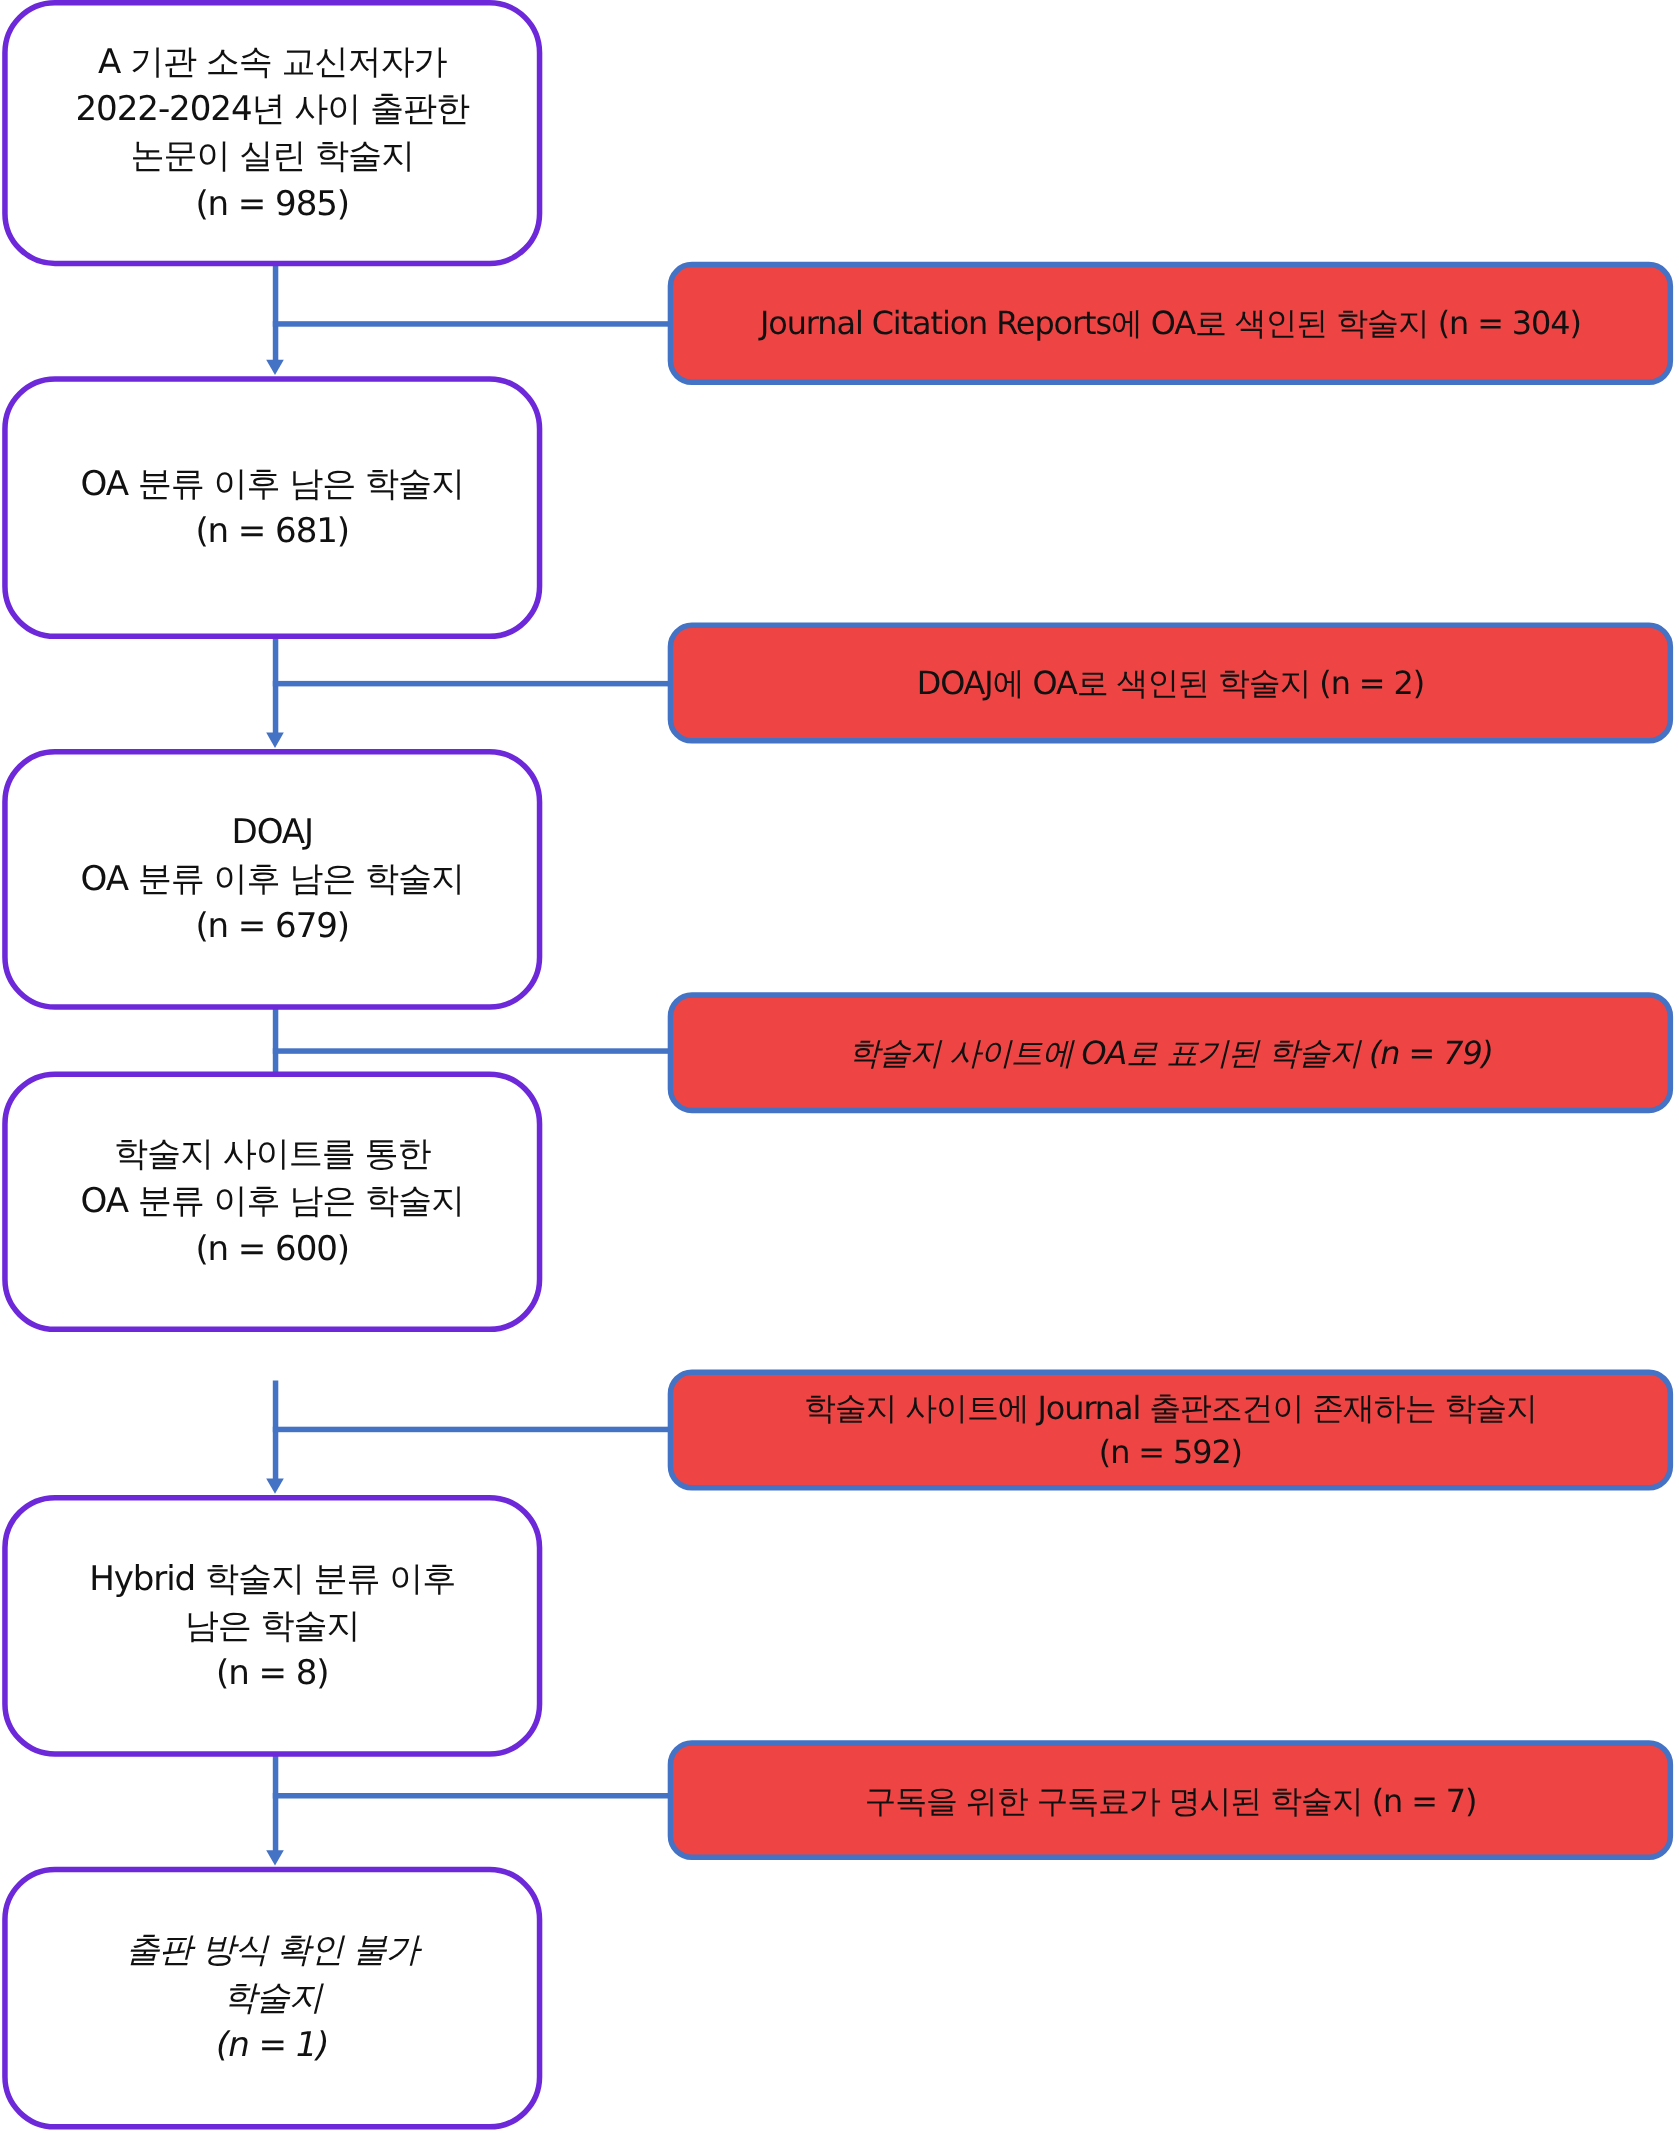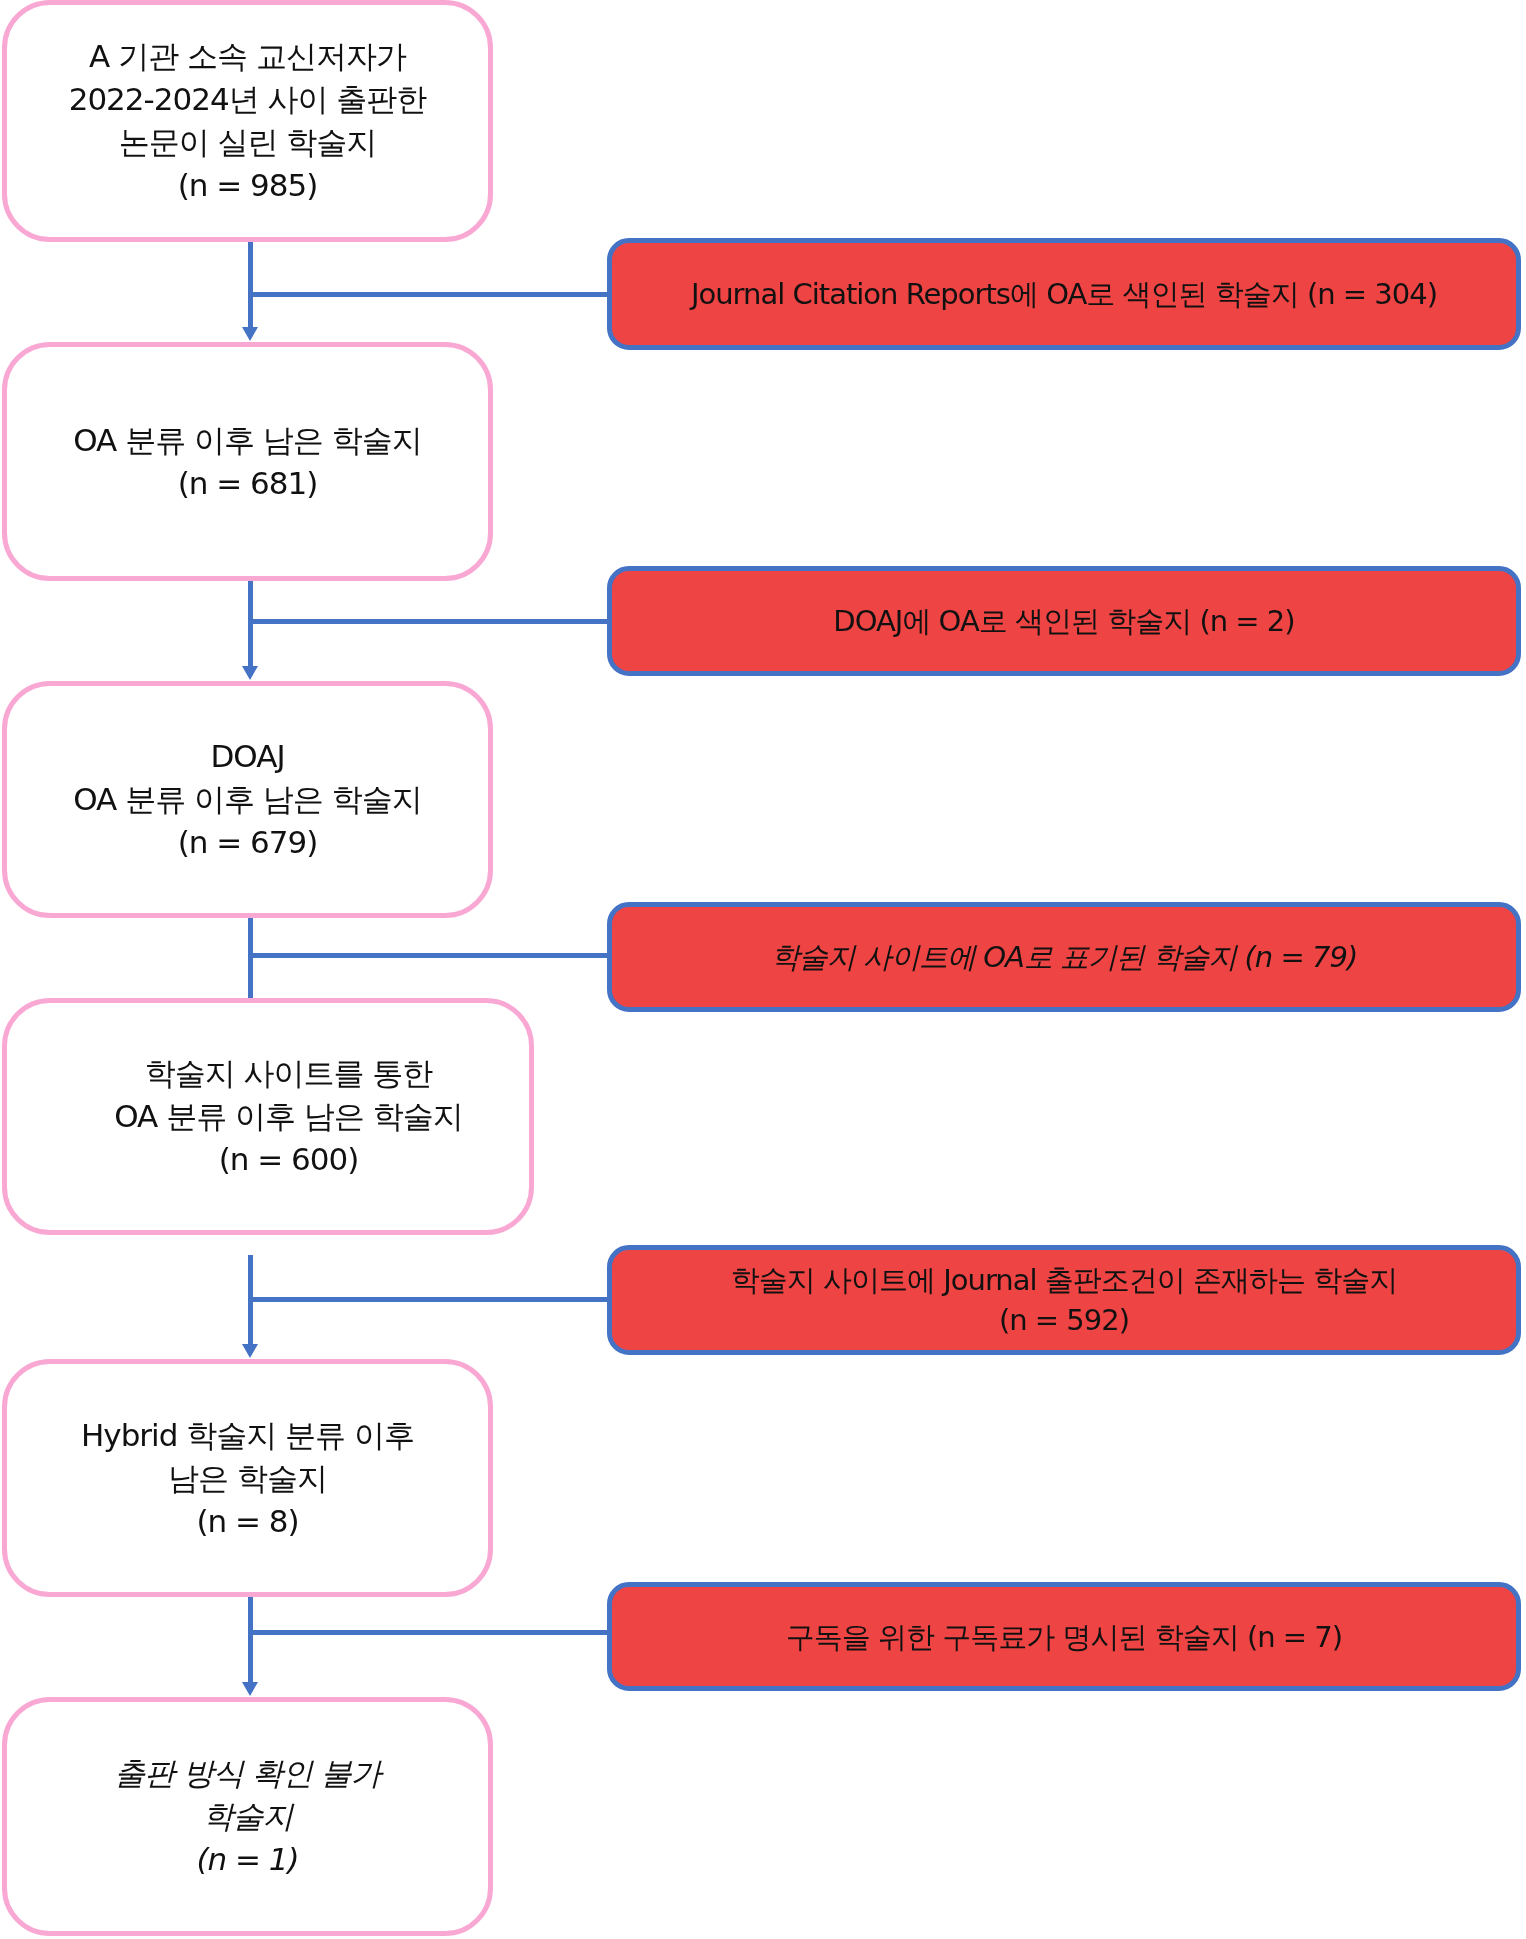--- a/index.html
+++ b/index.html
@@ -1,18 +1,18 @@
 <!DOCTYPE html>
 <html><head>
 <meta charset="utf-8">
 <style>
   html, body { margin:0; padding:0; background:#ffffff; }
   body { width:1526px; height:1939px; position:relative; overflow:hidden;
          font-family:"DejaVu Sans","Liberation Sans",sans-serif; color:#111; }
-  .main-box { position:absolute; left:2px; width:481px; border:5px solid #f9a8d4;
+  .main-box { position:absolute; left:2px; width:481px; border:5px solid #6d28d9;
               border-radius:48px; background:#fff; display:flex; flex-direction:column;
               align-items:center; justify-content:center; text-align:center;
               font-size:31px; line-height:43px; letter-spacing:-1px; }
   .side-box { position:absolute; left:607px; width:904px; border:5px solid #4472C4;
               border-radius:22px; background:#ef4444; display:flex; flex-direction:column;
               align-items:center; justify-content:center; text-align:center;
               font-size:29px; line-height:40px; letter-spacing:-1px; }
   .vline { position:absolute; left:248px; width:5px; background:#4472C4; }
   .hline { position:absolute; left:248px; width:362px; height:5px; background:#4472C4; }
   .arrow { position:absolute; left:242px; width:0; height:0;
@@ -54,21 +54,21 @@
   <span class="line">OA 분류 이후 남은 학술지</span>
   <span class="line">(n = 681)</span>
 </div>
 
 <div class="main-box" style="top:681px;height:227px;">
   <span class="line">DOAJ</span>
   <span class="line">OA 분류 이후 남은 학술지</span>
   <span class="line">(n = 679)</span>
 </div>
 
-<div class="main-box" style="top:998px;height:227px;padding-left:41px;">
+<div class="main-box" style="top:974px;height:227px;">
   <span class="line">학술지 사이트를 통한</span>
   <span class="line">OA 분류 이후 남은 학술지</span>
   <span class="line">(n = 600)</span>
 </div>
 
 <div class="main-box" style="top:1359px;height:228px;">
   <span class="line">Hybrid 학술지 분류 이후</span>
   <span class="line">남은 학술지</span>
   <span class="line">(n = 8)</span>
 </div>

